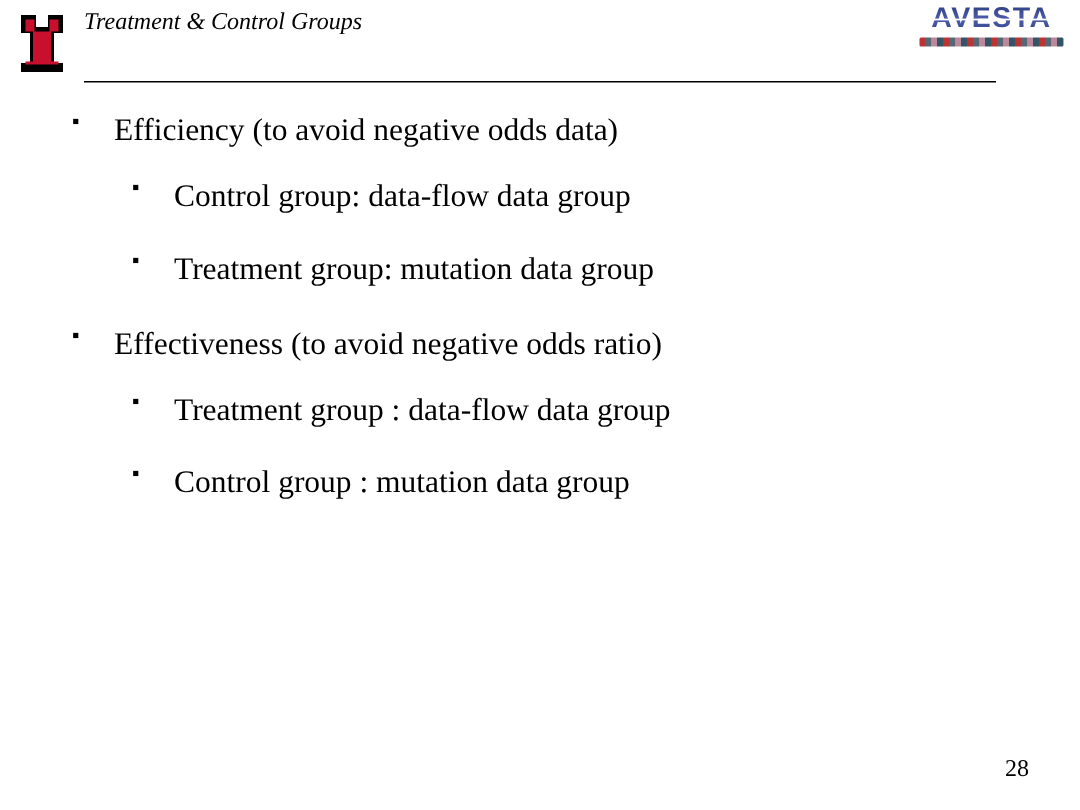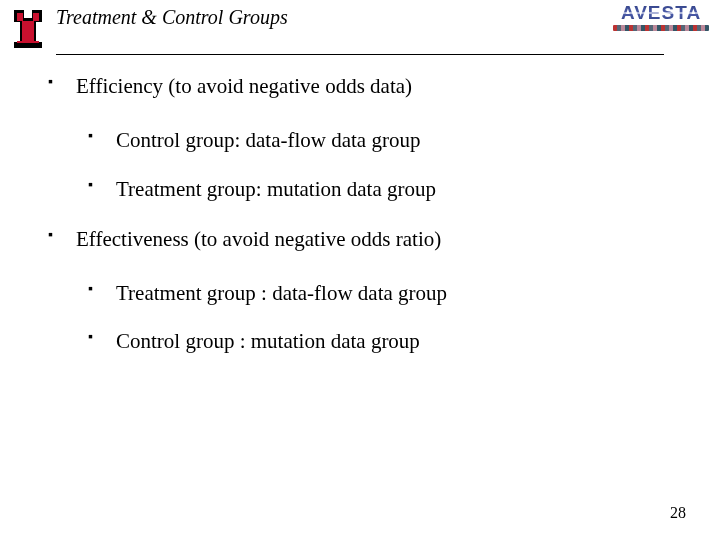--- a/index.html
+++ b/index.html
@@ -2,33 +2,33 @@
 <html><head>
 <meta charset="utf-8">
 <style>
   * { box-sizing: border-box; margin: 0; padding: 0; }
   html, body { width: 720px; height: 540px; font-family: "Times New Roman", Times, serif; background: #fff; color: #000; }
   .slide { position: relative; width: 720px; height: 540px; padding: 0; }
   .header { display: flex; align-items: flex-start; padding: 4px 12px 0 6px; }
   .logo-left { width: 44px; height: 44px; flex: 0 0 auto; margin-top: 2px; }
   .title-block { flex: 1 1 auto; padding-left: 6px; }
   .title { font-size: 28px; font-weight: 400; line-height: 1.1; }
-  .subtitle { font-size: 20px; font-style: italic; line-height: 1.1; margin-top: 2px; }
+  .subtitle { font-size: 16px; font-style: italic; line-height: 1.1; margin-top: 2px; }
   .rule { margin: 4px 56px 0 56px; border: none; border-top: 1.5px solid #000; }
   .logo-right { position: absolute; right: 10px; top: 2px; width: 98px; text-align: center; }
   .avesta-text { font-family: "Arial Black", Arial, sans-serif; font-weight: 900; font-size: 19px; letter-spacing: 1px;
     background: linear-gradient(180deg,#2a3a7a 0%, #4a5aa8 45%, #ffffff 50%, #4a5aa8 55%, #2a3a7a 100%);
     -webkit-background-clip: text; background-clip: text; color: transparent; }
   .avesta-bar { height: 6px; width: 96px; margin: 1px auto 0 auto;
     background: repeating-linear-gradient(90deg,#b33 0 4px,#567 4px 8px,#b89 8px 12px,#356 12px 16px); border-radius: 1px; }
   .content { padding: 18px 40px 0 40px; font-size: 21px; line-height: 1.25; }
   ul.lvl1 { list-style: none; }
   ul.lvl1 > li { position: relative; padding-left: 36px; margin-bottom: 24px; }
   ul.lvl1 > li::before { content: "\25AA"; position: absolute; left: 8px; top: 0; font-size: 14px; }
-  ul.lvl2 { list-style: none; margin-top: 28px; }
+  ul.lvl2 { list-style: none; margin-top: 18px; }
   ul.lvl2 > li { position: relative; padding-left: 40px; margin-bottom: 22px; }
   ul.lvl2 > li::before { content: "\25AA"; position: absolute; left: 12px; top: 0; font-size: 14px; }
   .slide-number { position: absolute; right: 34px; bottom: 18px; font-size: 16px; }
 </style>
 </head>
 <body>
 
 <div class="slide">
 
   <div class="header">

